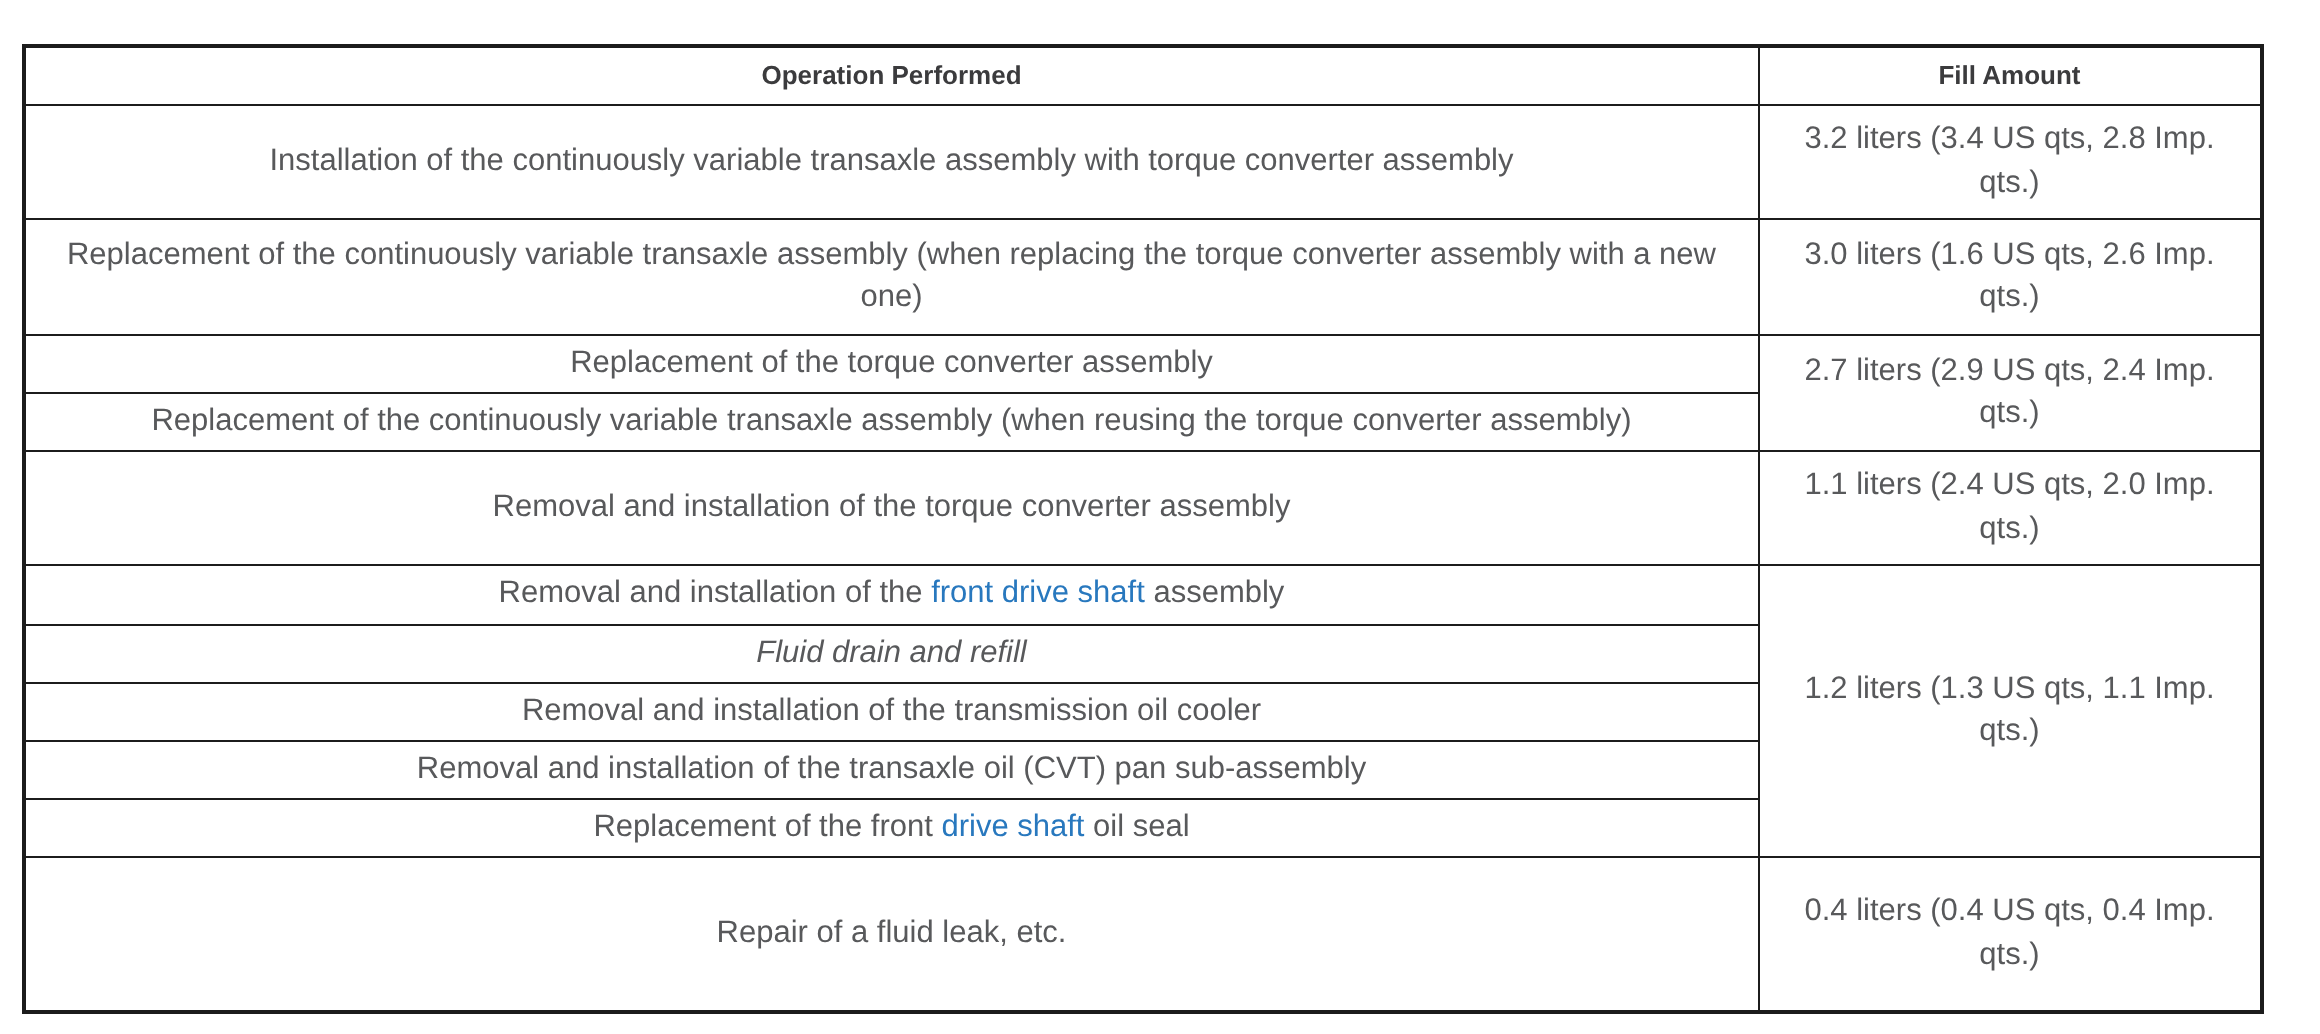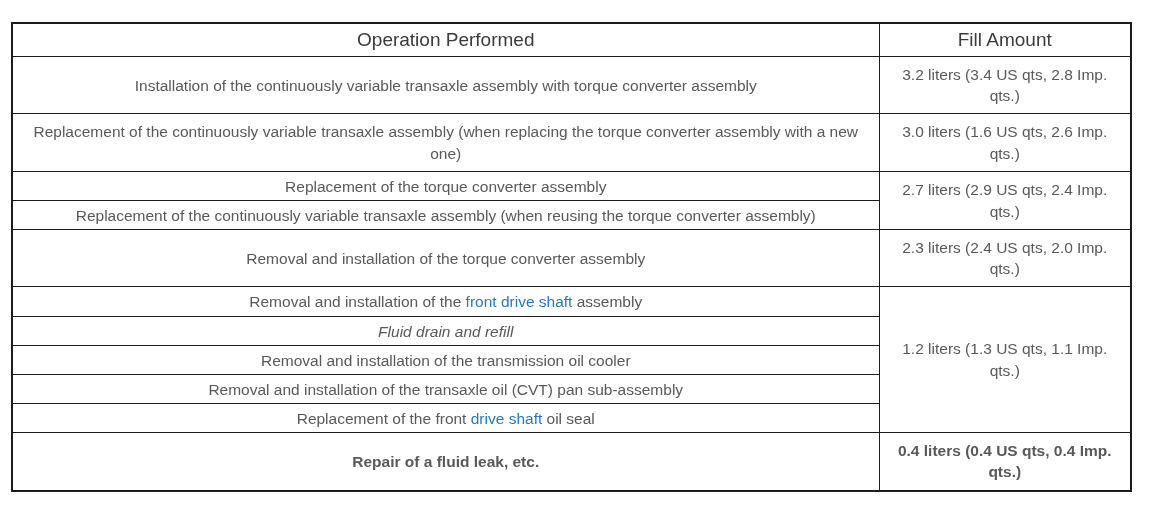--- a/index.html
+++ b/index.html
@@ -20,22 +20,22 @@
     border: 2px solid var(--border-color, #1c1c1c);
   }
   th, td {
     border: 1px solid var(--border-color, #1c1c1c);
     text-align: center;
     vertical-align: middle;
     padding: 3px 8px;
     line-height: 1.38;
   }
   th {
-    font-size: 19px;
-    font-weight: normal;
+    font-size: 13px;
+    font-weight: bold;
     color: var(--header-text, #3b3b3d);
     height: 29px;
   }
   td {
     font-size: 15.5px;
     color: var(--body-text, #58595b);
   }
   .link {
     color: var(--link-color, #2878be);
     cursor: pointer;
@@ -43,21 +43,21 @@
   tbody tr:nth-child(1)  { height: 57px; margin-top: 26px; }
   tbody tr:nth-child(2)  { height: 58px; }
   tbody tr:nth-child(3)  { height: 29px; padding-left: 43px; }
   tbody tr:nth-child(4)  { height: 29px; }
   tbody tr:nth-child(5)  { height: 57px; }
   tbody tr:nth-child(6)  { height: 30px; }
   tbody tr:nth-child(7)  { height: 29px; font-style: italic; }
   tbody tr:nth-child(8)  { height: 29px; padding-left: 27px; }
   tbody tr:nth-child(9)  { height: 29px; }
   tbody tr:nth-child(10) { height: 29px; }
-  tbody tr:nth-child(11) { height: 58px; font-weight: bold; }
+  tbody tr:nth-child(11) { height: 78px; }
 </style>
 </head>
 <body>
 
 <div class="page">
   <table>
     <colgroup>
       <col style="width: 867px">
       <col style="width: 252px">
     </colgroup>
@@ -78,21 +78,21 @@
         </tr>
         <tr>
           <td><span>Replacement of the torque converter assembly</span></td>
           <td rowspan="2">2.7 liters (2.9 US qts, 2.4 Imp. qts.)</td>
         </tr>
         <tr>
           <td><span>Replacement of the continuously variable transaxle assembly (when reusing the torque converter assembly)</span></td>
         </tr>
         <tr>
           <td><span>Removal and installation of the torque converter assembly</span></td>
-          <td rowspan="1">2.3 liters (2.4 US qts, 2.0 Imp. qts.)</td>
+          <td rowspan="1">1.1 liters (2.4 US qts, 2.0 Imp. qts.)</td>
         </tr>
         <tr>
           <td><span>Removal and installation of the </span><span class="link">front drive shaft</span><span> assembly</span></td>
           <td rowspan="5">1.2 liters (1.3 US qts, 1.1 Imp. qts.)</td>
         </tr>
         <tr>
           <td><span>Fluid drain and refill</span></td>
         </tr>
         <tr>
           <td><span>Removal and installation of the transmission oil cooler</span></td>

